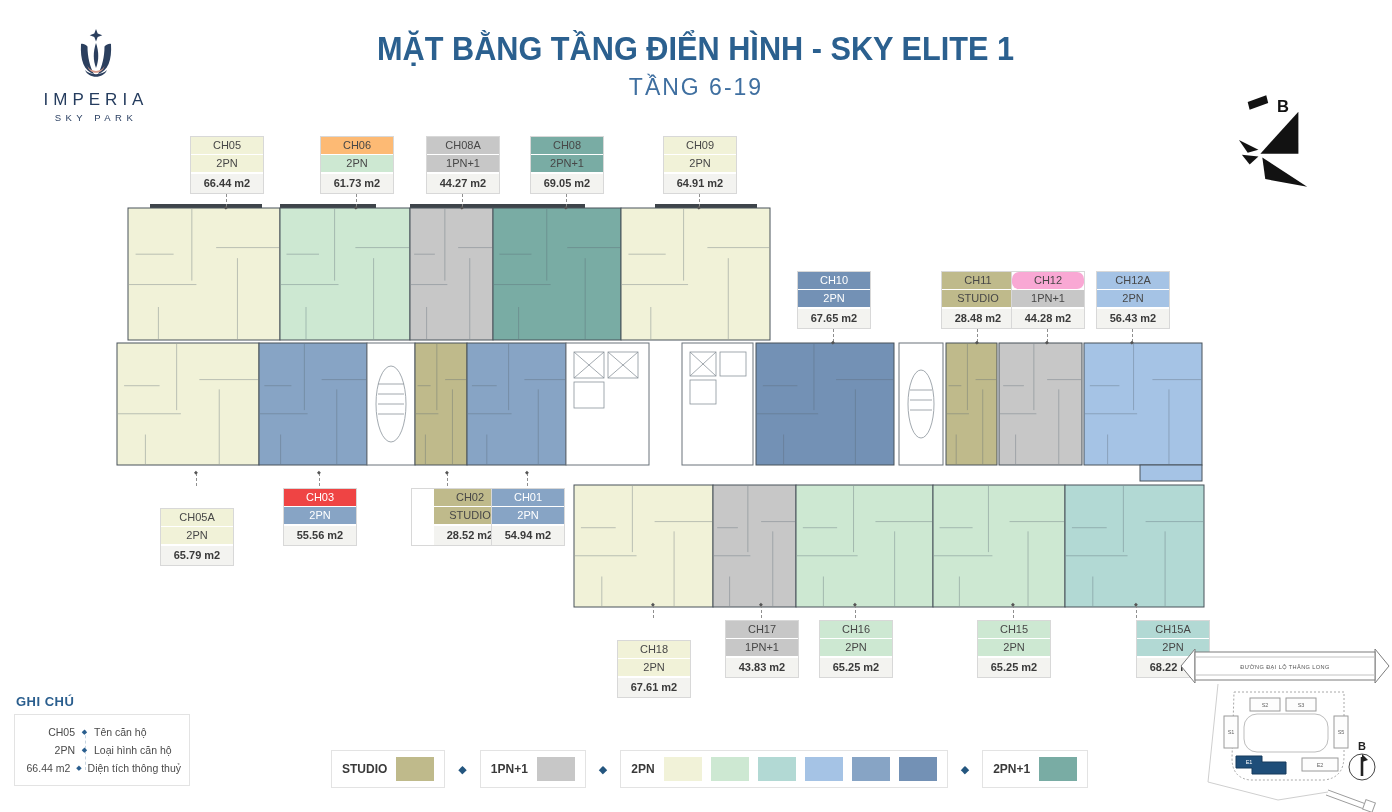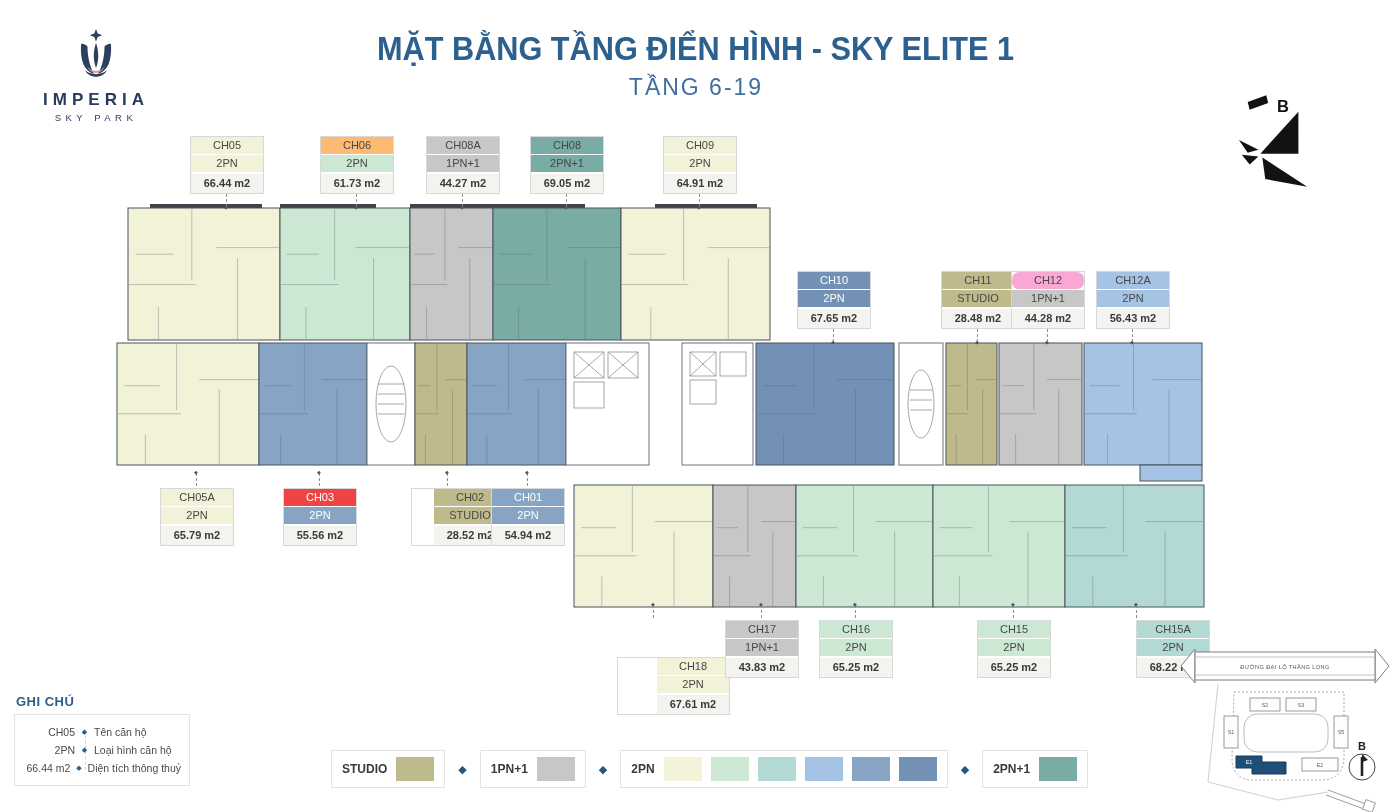--- a/index.html
+++ b/index.html
@@ -1,21 +1,21 @@
 <!DOCTYPE html>
 <html><head>
 <meta charset="utf-8">
 <style>
   html,body{margin:0;padding:0}
   body{width:1392px;height:812px;background:#fff;position:relative;overflow:hidden;
        font-family:"Liberation Sans",sans-serif;color:#444}
 
   
   #logo{position:absolute;left:34px;top:28px;width:124px;text-align:center}
-  #logo .logo-name{font-size:17px;font-weight:bold;letter-spacing:5px;color:#253c5e;margin-top:2px}
+  #logo .logo-name{font-size:17px;font-weight:normal;letter-spacing:5px;color:#253c5e;margin-top:2px}
   #logo .logo-sub{font-size:9.5px;letter-spacing:4.5px;color:#2c4163;margin-top:2px}
   #page-title{position:absolute;top:30px;left:0;right:0;text-align:center;
       font-size:33px;font-weight:bold;color:#2b608f;white-space:nowrap}
   #page-title span{display:inline-block;transform:scaleX(.93)}
   #page-subtitle{position:absolute;top:74px;left:0;right:0;text-align:center;
       font-size:23px;color:#3f6fa0;letter-spacing:2px}
   #compass{position:absolute;left:1236px;top:90px}
 
   
   .unit-card{position:absolute;width:72px;background:#fff;border:1px solid #d8d8d8;
@@ -309,21 +309,21 @@
       <span class="dia dia-bot">◆</span>
     </div>
     <div class="unit-card" style="left: 1096px; top: 271px;">
       <div class="uc-cell uc-name" style="background: rgb(165, 195, 229); color: rgb(71, 71, 71);">CH12A</div>
       <div class="uc-cell" style="background: rgb(165, 195, 229); color: rgb(71, 71, 71);">2PN</div>
       <div class="uc-area">56.43 m2</div>
     </div>
     <div class="leader" style="left: 1132px; height: 13px; top: 329px;">
       <span class="dia dia-bot">◆</span>
     </div>
-    <div class="unit-card" style="left: 160px; top: 488px;">
+    <div class="unit-card" style="left: 160px; top: 508px;">
       <div class="uc-cell uc-name" style="background: rgb(241, 242, 216); color: rgb(71, 71, 71);">CH05A</div>
       <div class="uc-cell" style="background: rgb(241, 242, 216); color: rgb(71, 71, 71);">2PN</div>
       <div class="uc-area">65.79 m2</div>
     </div>
     <div class="leader" style="left: 196px; height: 13px; top: 473px;">
       <span class="dia dia-top">◆</span>
     </div>
     <div class="unit-card" style="left: 283px; top: 488px;">
       <div class="uc-cell uc-name" style="background: #ef4444; color: rgb(255, 255, 255);">CH03</div>
       <div class="uc-cell" style="background: rgb(135, 164, 197); color: rgb(255, 255, 255);">2PN</div>
@@ -341,21 +341,21 @@
       <span class="dia dia-top">◆</span>
     </div>
     <div class="unit-card" style="left: 491px; top: 488px;">
       <div class="uc-cell uc-name" style="background: rgb(135, 164, 197); color: rgb(255, 255, 255);">CH01</div>
       <div class="uc-cell" style="background: rgb(135, 164, 197); color: rgb(255, 255, 255);">2PN</div>
       <div class="uc-area">54.94 m2</div>
     </div>
     <div class="leader" style="left: 527px; height: 13px; top: 473px;">
       <span class="dia dia-top">◆</span>
     </div>
-    <div class="unit-card" style="left: 617px; top: 657px; padding-left: 39px;">
+    <div class="unit-card" style="left: 617px; top: 640px;">
       <div class="uc-cell uc-name" style="background: rgb(241, 242, 216); color: rgb(71, 71, 71);">CH18</div>
       <div class="uc-cell" style="background: rgb(241, 242, 216); color: rgb(71, 71, 71);">2PN</div>
       <div class="uc-area">67.61 m2</div>
     </div>
     <div class="leader" style="left: 653px; height: 13px; top: 605px;">
       <span class="dia dia-top">◆</span>
     </div>
     <div class="unit-card" style="left: 725px; top: 620px;">
       <div class="uc-cell uc-name" style="background: rgb(199, 199, 199); color: rgb(71, 71, 71);">CH17</div>
       <div class="uc-cell" style="background: rgb(199, 199, 199); color: rgb(71, 71, 71);">1PN+1</div>

